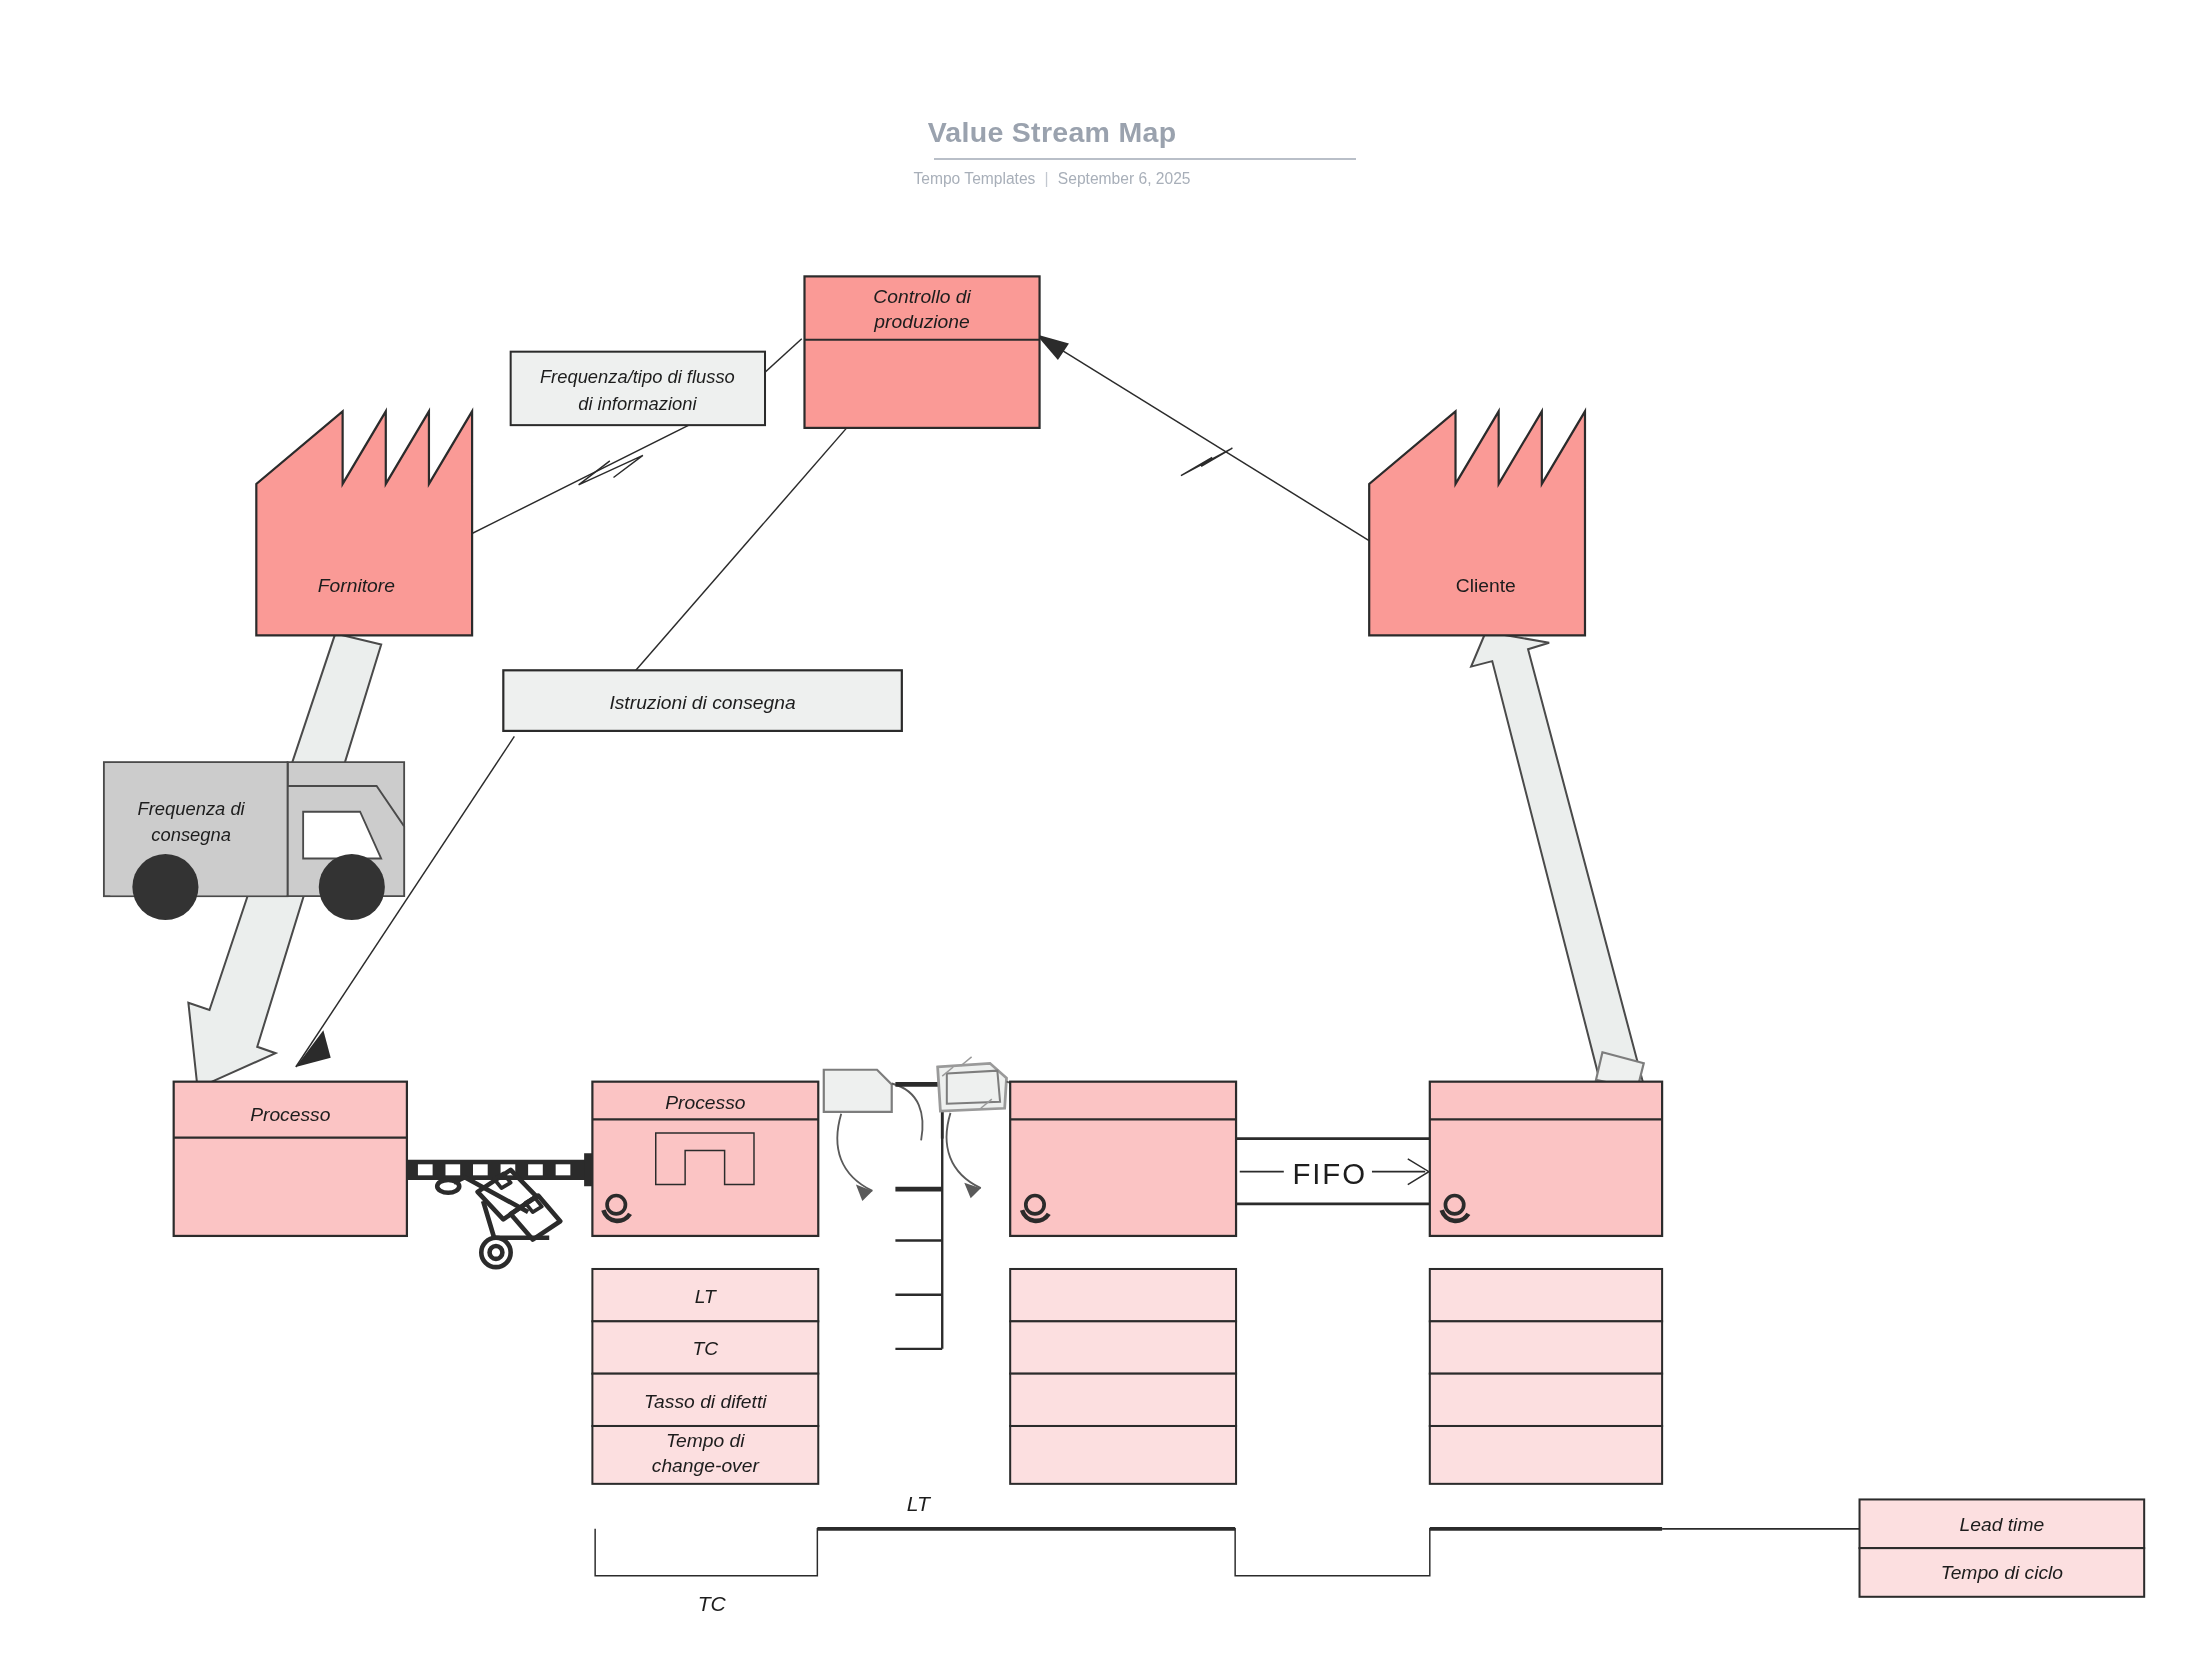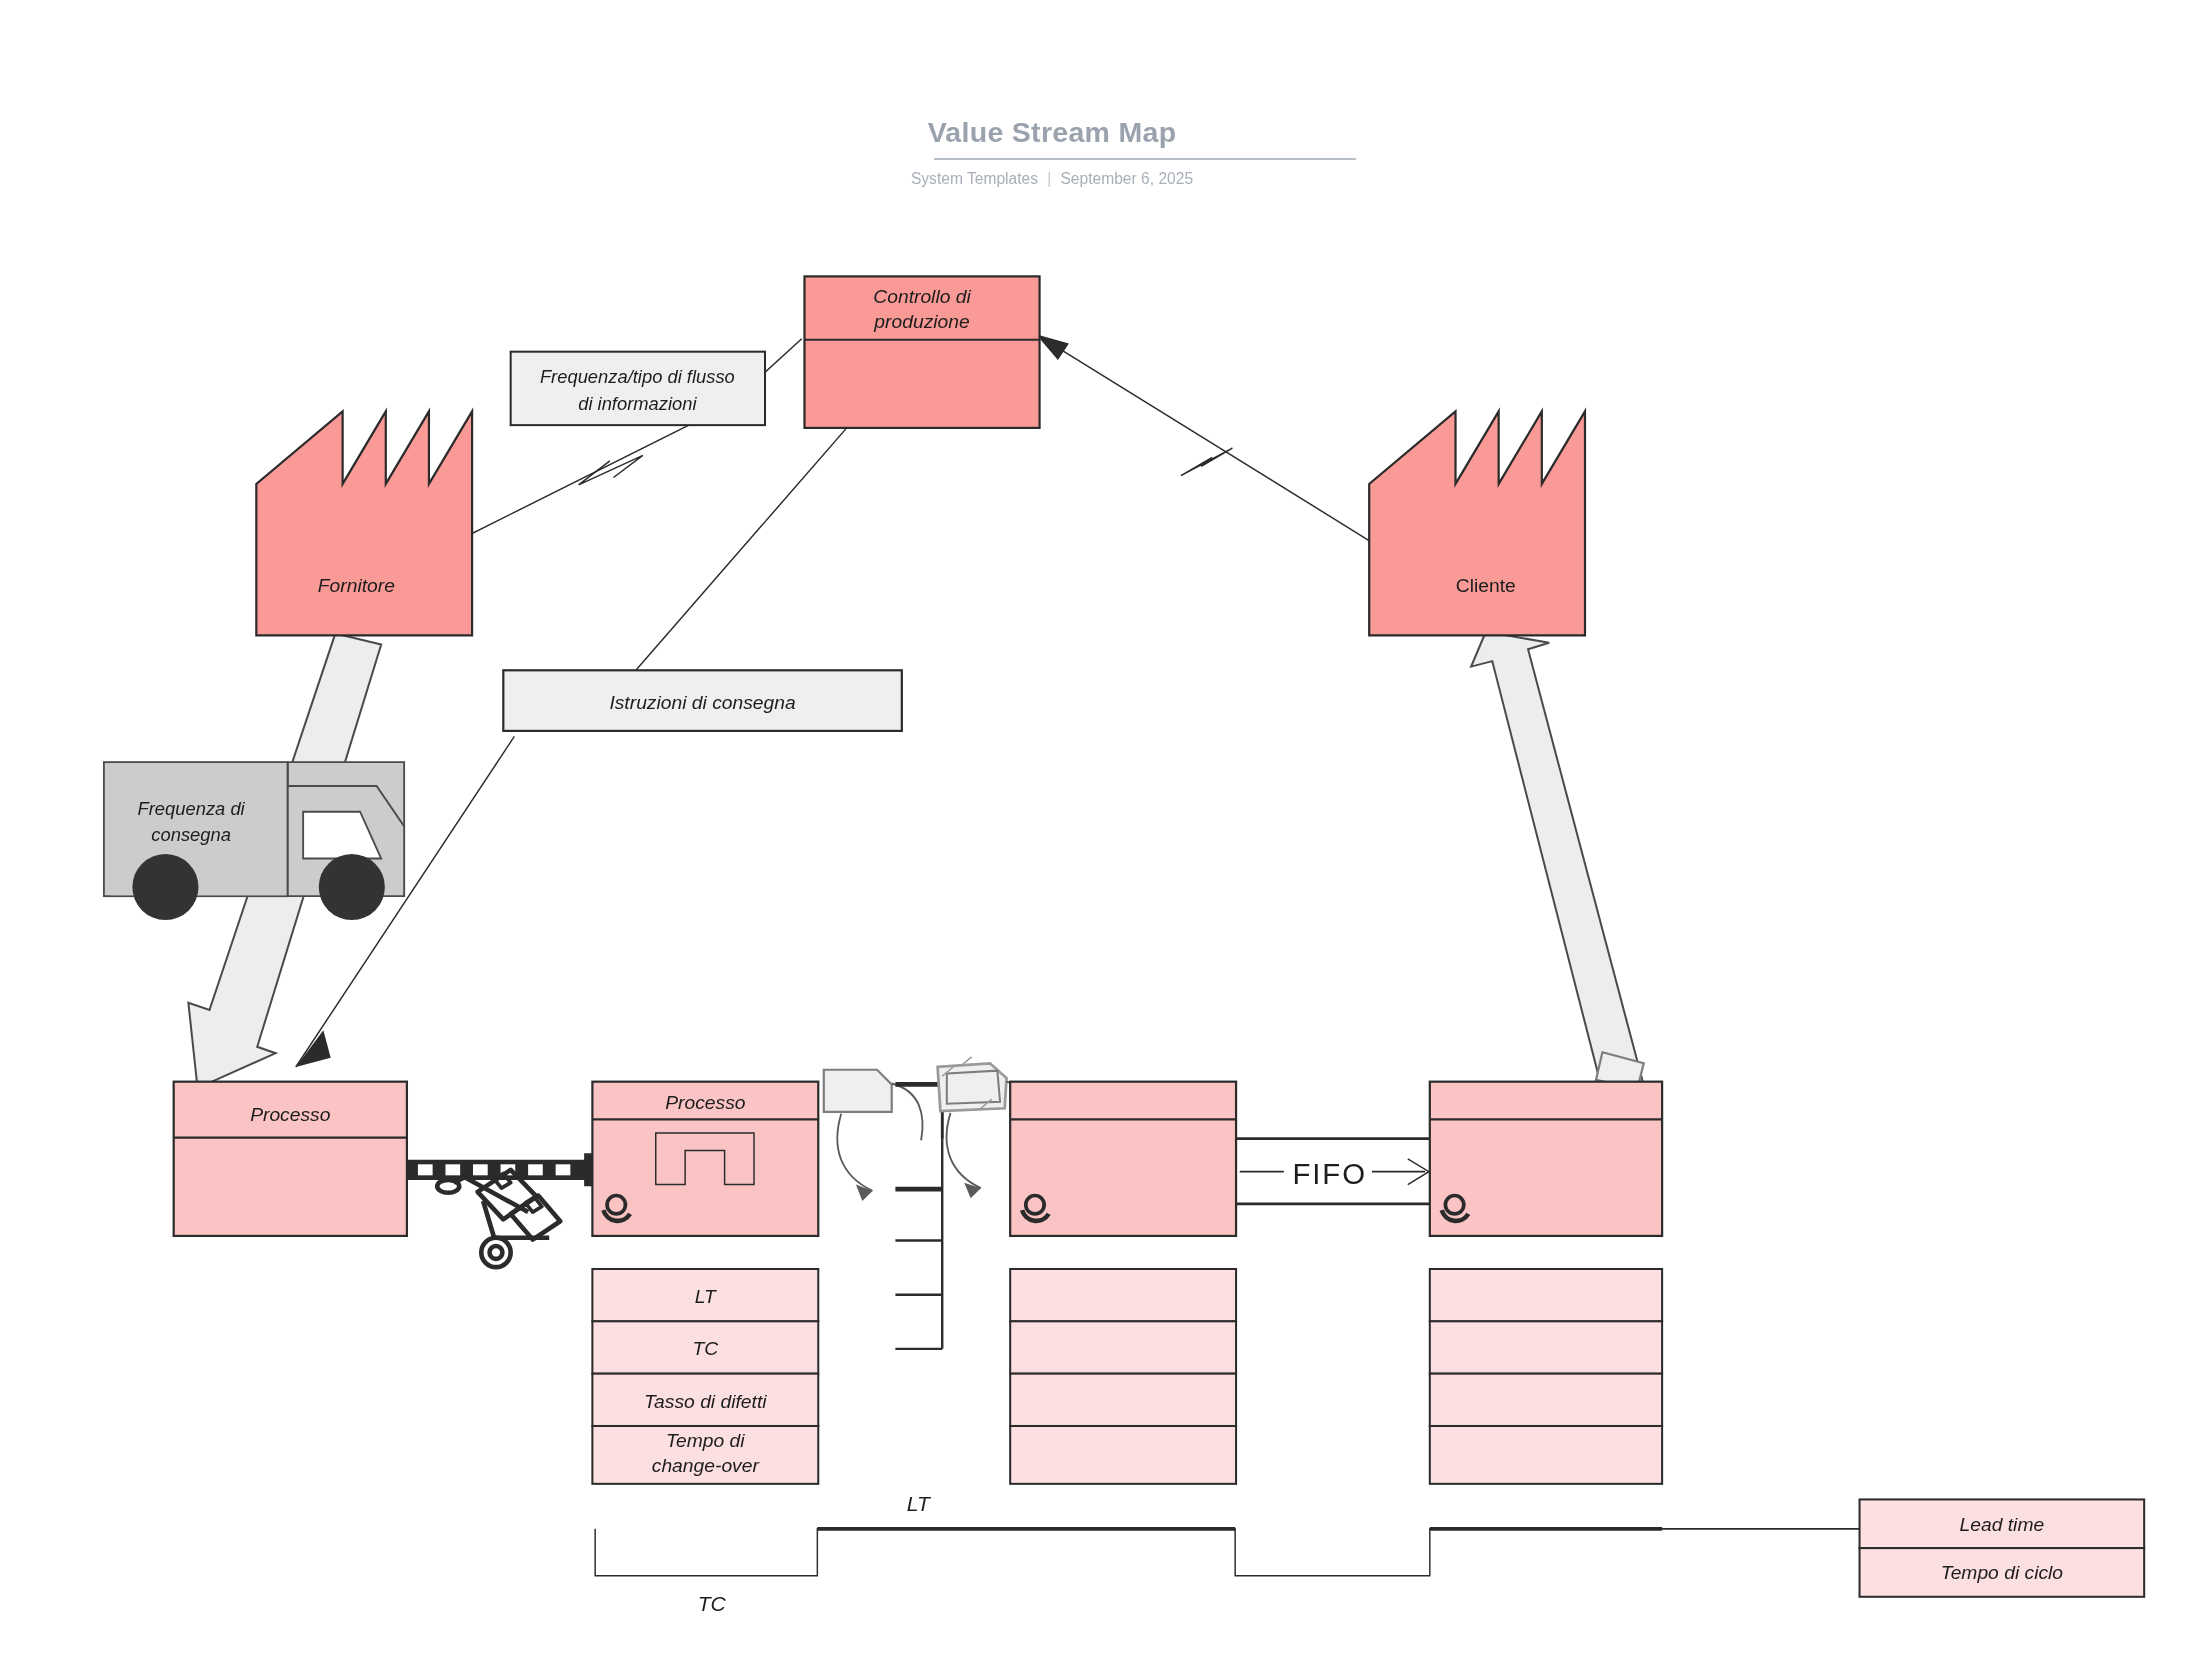--- a/index.html
+++ b/index.html
@@ -20,21 +20,21 @@
   .curve{fill:none;stroke:#5a5a5a;stroke-width:2;}
 </style>
 </head>
 <body>
 
 <div id="stage">
 
   <div class="hdr" id="doc-title">Value Stream Map</div>
   <div id="title-rule"></div>
   <div class="hdr" id="doc-sub">
-    <span>System Templates</span><span class="sep">|</span><span>September 6, 2025</span>
+    <span>Tempo Templates</span><span class="sep">|</span><span>September 6, 2025</span>
   </div>
 
   <svg width="2204" height="1673" viewBox="0 0 2400 1822">
 
     <g>
       <path d="M 365 690 L 415 702 L 280 1140 L 300 1147 L 215 1185 L 205 1092 L 228 1100 Z" fill="#ebeeed" stroke="#4a4a4a" stroke-width="2.2" stroke-linejoin="miter"></path>
     </g>
 
     <g>
       <path d="M 1790 1182 L 1745 1188 L 1625 720 L 1602 726 L 1618 688 L 1687 700 L 1664 707 Z" fill="#ebeeed" stroke="#4a4a4a" stroke-width="2.2" stroke-linejoin="miter"></path>

